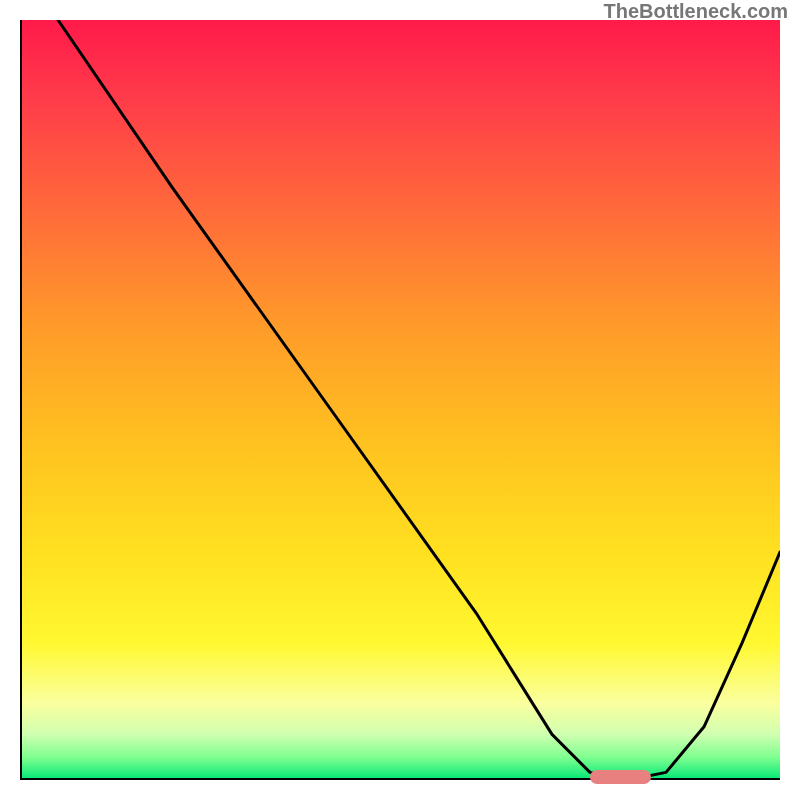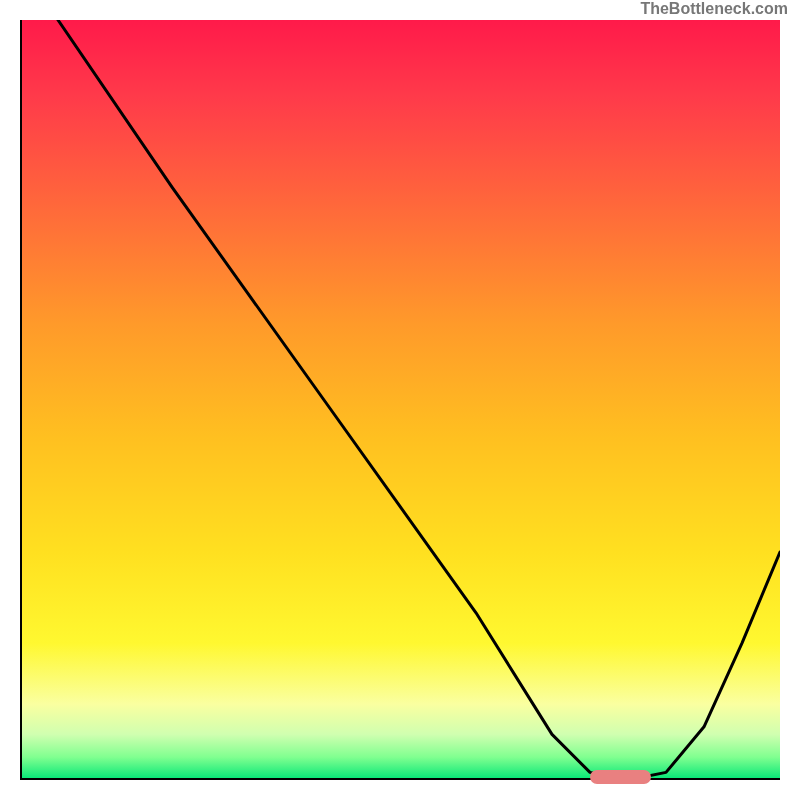--- a/index.html
+++ b/index.html
@@ -50,21 +50,21 @@
     left: 20px;
     top: 778px;
     width: 760px;
     height: 2px;
   }
   .watermark {
     position: absolute;
     top: 0;
     right: 12px;
     font-family: Arial, Helvetica, sans-serif;
-    font-size: 16px;
+    font-size: 20px;
     font-weight: bold;
     color: #777;
   }
   .curve-svg {
     position: absolute;
     left: 20px;
     top: 20px;
     width: 760px;
     height: 760px;
   }

